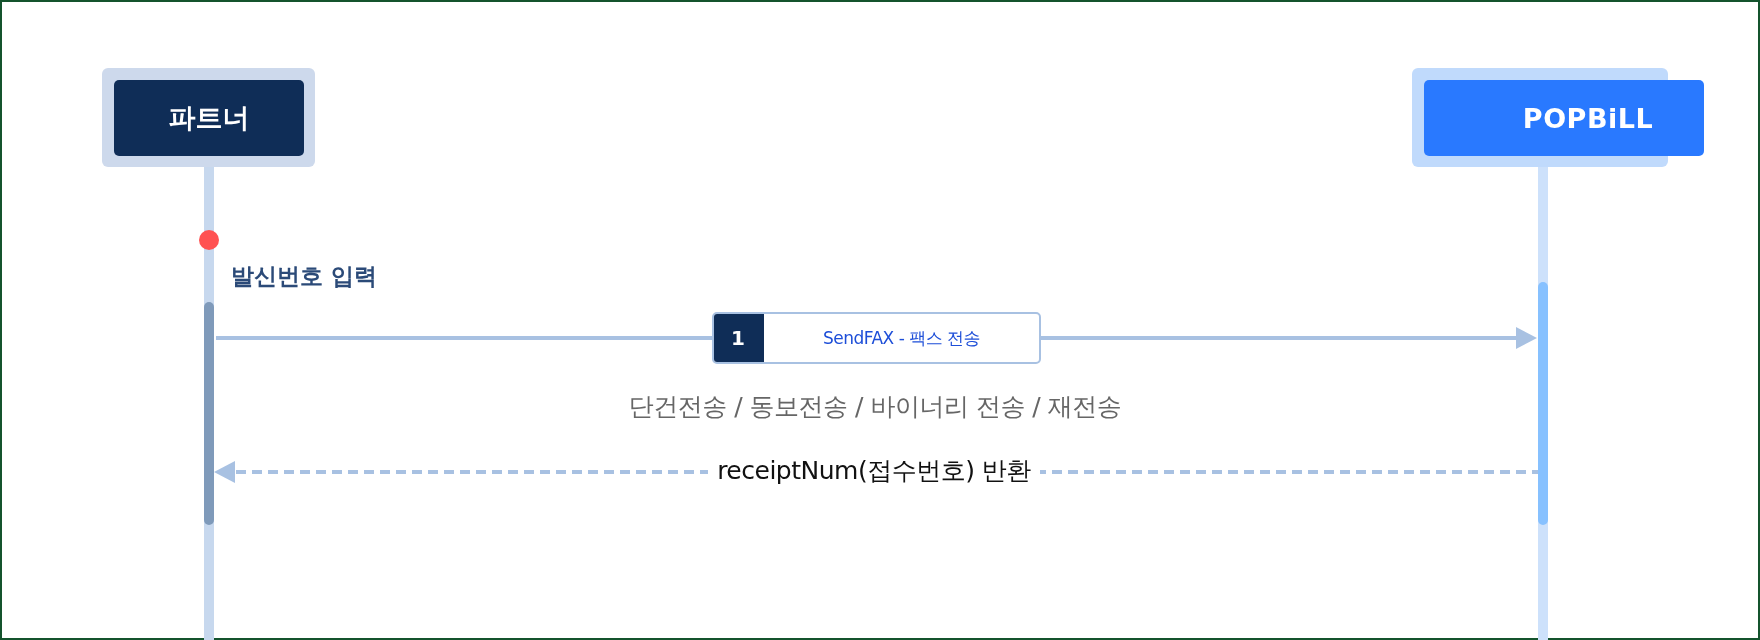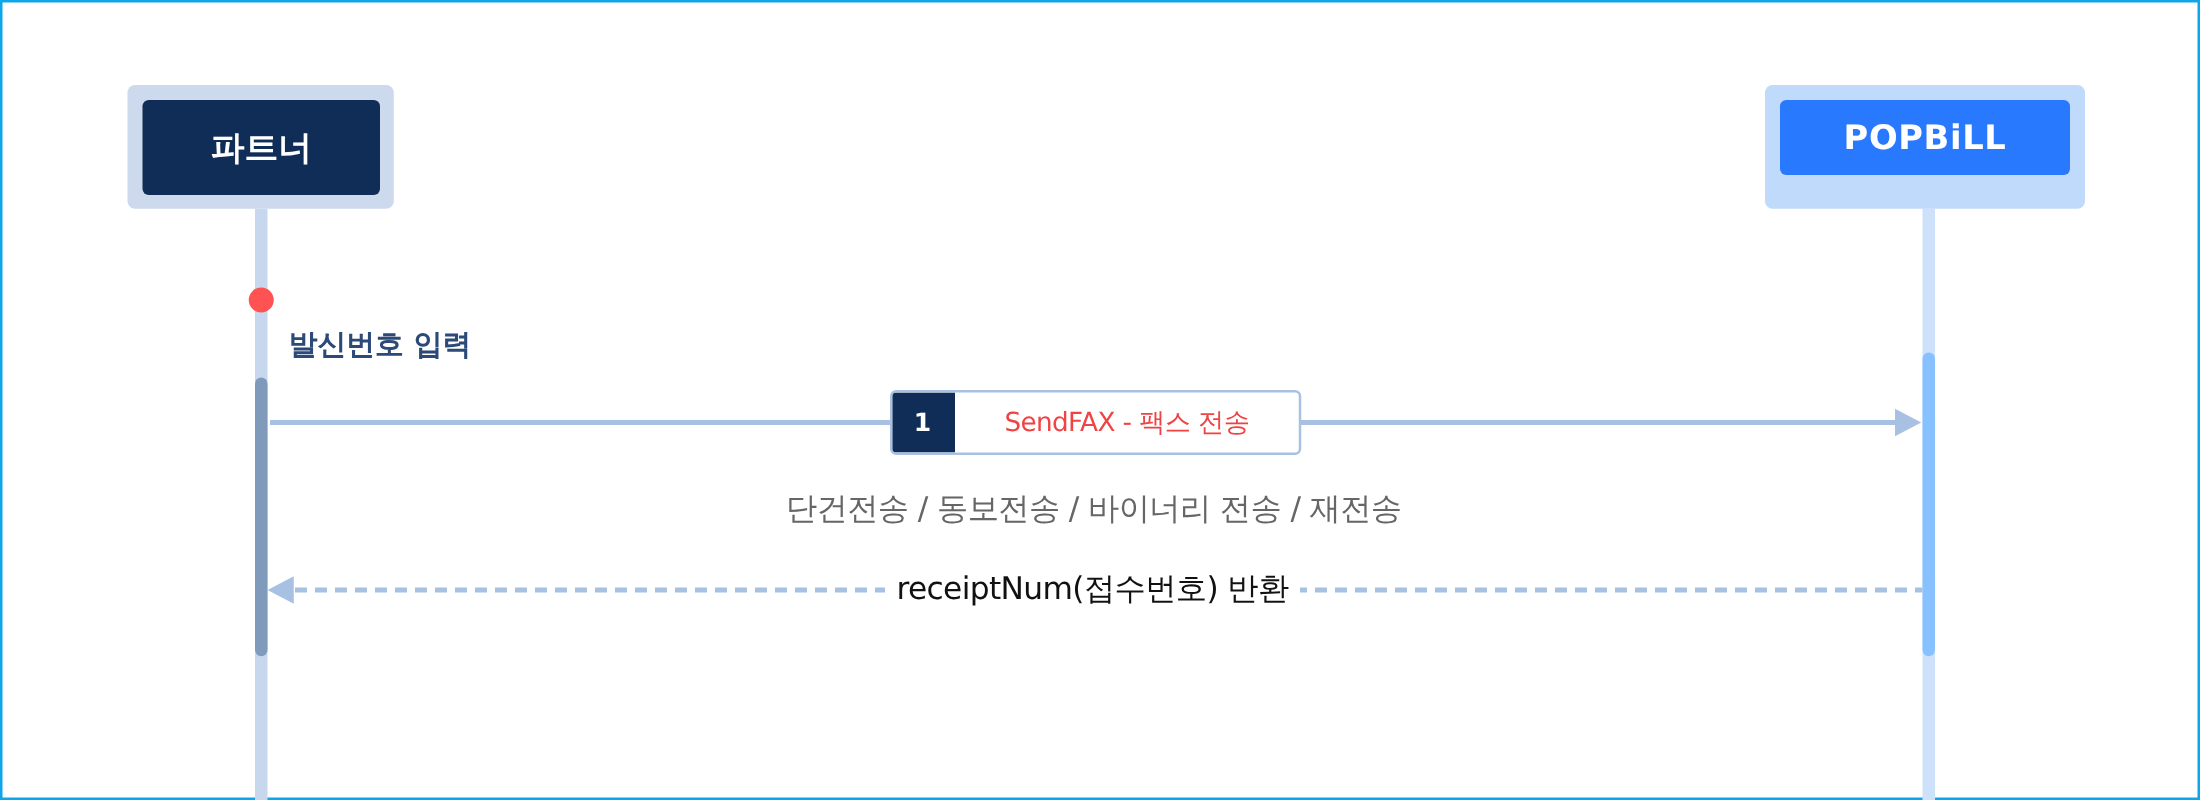--- a/index.html
+++ b/index.html
@@ -4,36 +4,36 @@
   <style>
     html, body { margin: 0; padding: 0; }
     body {
       width: 1760px; height: 640px; overflow: hidden;
       background: #ffffff;
       font-family: "DejaVu Sans", "Liberation Sans", sans-serif;
     }
     .frame {
       position: absolute; left: 0; top: 0;
       width: 1756px; height: 636px;
-      border: 2px solid #0ea5e9;
+      border: 2px solid #14532d;
       background: #ffffff;
     }
     .abs { position: absolute; }
 
     
     .actor-outer { border-radius: 6px; }
     .actor-inner {
       border-radius: 5px;
       display: flex; align-items: center; justify-content: center;
       color: #ffffff; font-size: 27px; font-weight: bold;
     }
     #partner-outer { left: 100px; top: 66px; width: 213px; height: 99px; background: #cdd9ec; }
     #partner-inner { left: 112px; top: 78px; width: 190px; height: 76px; background: #0f2d57; }
     #popbill-outer { left: 1410px; top: 66px; width: 256px; height: 99px; background: #c0dafc; }
-    #popbill-inner { left: 1422px; top: 78px; width: 232px; height: 60px; background: #2979ff; letter-spacing: 0.5px; }
+    #popbill-inner { left: 1422px; top: 78px; width: 232px; height: 76px; background: #2979ff; letter-spacing: 0.5px; padding-left: 48px; }
 
     
     #lifeline-left  { left: 202px;  top: 165px; width: 10px; height: 475px; background: #c7d8ee; }
     #lifeline-right { left: 1536px; top: 165px; width: 10px; height: 475px; background: #cde1fb; }
 
     
     #activation-left  { left: 202px;  top: 300px; width: 10px; height: 223px; background: #7f9aba; border-radius: 5px; }
     #activation-right { left: 1536px; top: 280px; width: 10px; height: 243px; background: #87c1ff; border-radius: 5px; }
 
     
@@ -54,21 +54,21 @@
       overflow: hidden;
     }
     #step-badge {
       width: 52px; height: 100%; background: #0f2d57; color: #ffffff;
       font-size: 20px; font-weight: bold;
       display: flex; align-items: center; justify-content: center;
       margin-left: -2px; margin-top: 0;
     }
     #request-text {
       flex: 1; display: flex; align-items: center; justify-content: center;
-      font-size: 21px; color: #ef4444; white-space: nowrap; letter-spacing: -0.5px;
+      font-size: 17px; color: #1d4ed8; white-space: nowrap; letter-spacing: -0.5px;
     }
     #request-subtitle {
       left: 560px; top: 387px; width: 1000px; margin-left: -187px;
       text-align: center; font-size: 25px; color: #666666; line-height: 36px; white-space: nowrap;
       letter-spacing: -0.5px;
     }
 
     
     #return-line {
       left: 234px; top: 468px; width: 1302px; height: 4px;

